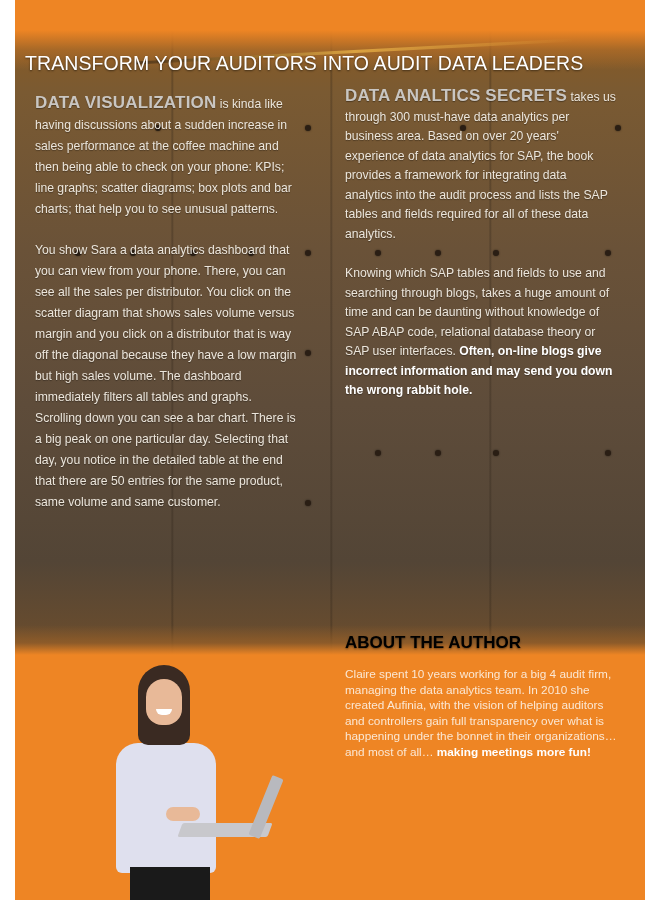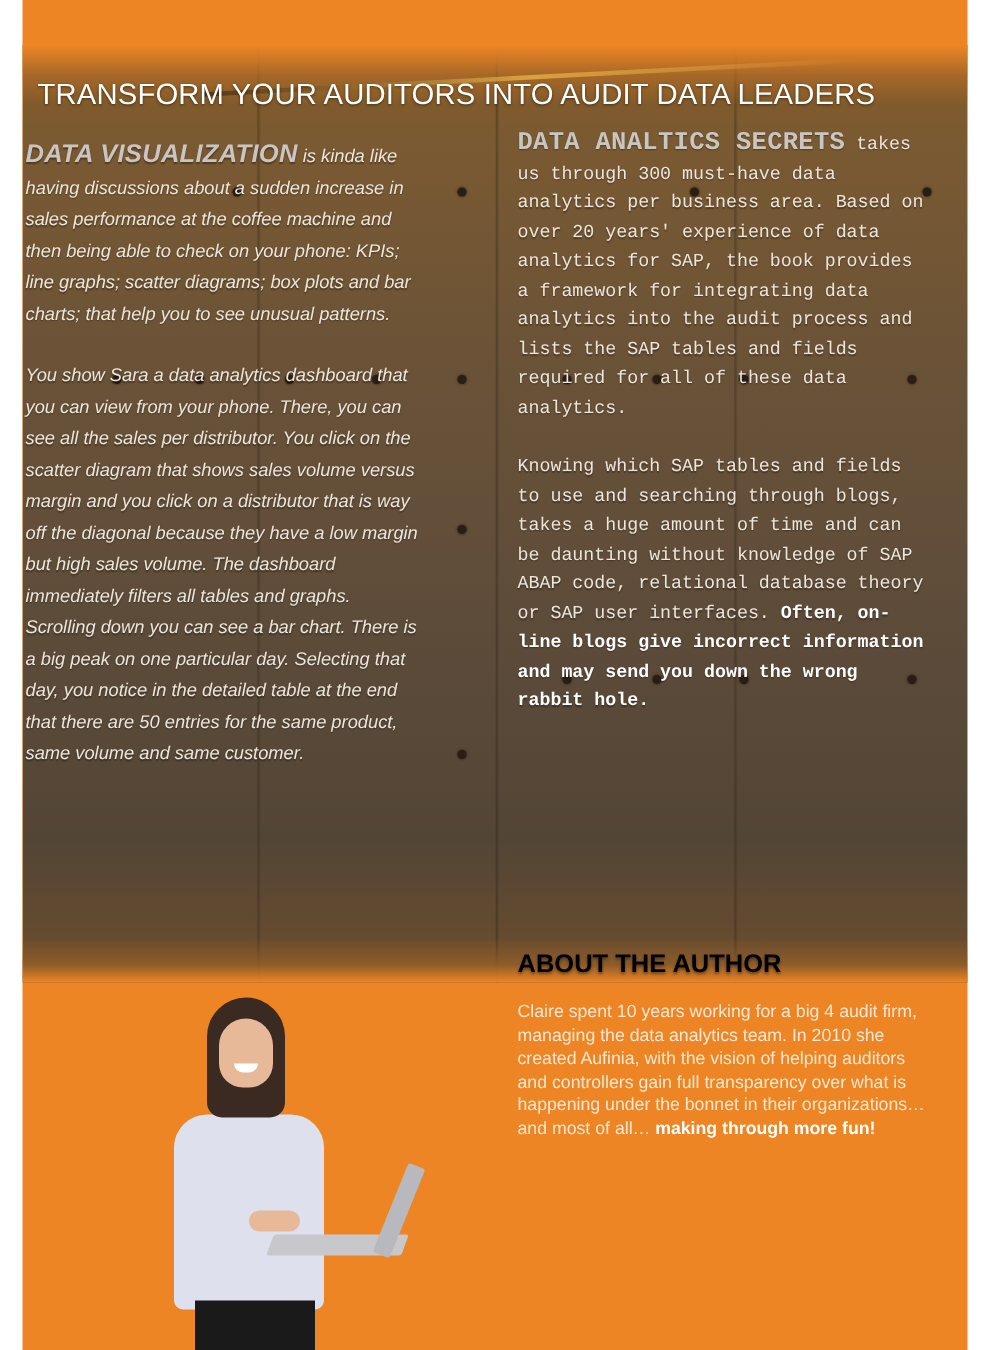--- a/index.html
+++ b/index.html
@@ -19,22 +19,22 @@
   .concrete::after {
     content:""; position:absolute; left:0; bottom:0; right:0; height:30px;
     background: linear-gradient(180deg, rgba(90,70,50,0) 0%, rgba(150,95,40,0.8) 60%, #ee8524 100%);
   }
   .streak { position:absolute; left:120px; top:20px; width:440px; height:3px; background:linear-gradient(90deg, rgba(60,40,20,0.7), rgba(255,200,80,0.6), rgba(255,200,80,0)); transform:rotate(-3deg); }
   .hole { position:absolute; width:6px; height:6px; border-radius:50%; background:#2a1e14; box-shadow:0 0 2px rgba(0,0,0,0.6); }
 
   .headline { position:absolute; left:10px; top:52px; width:620px; color:#ffffff; font-weight:normal; font-size:19.5px; letter-spacing:0.1px; text-shadow:0 1px 2px rgba(0,0,0,0.5); white-space:nowrap; }
 
   .col { position:absolute; color:#ece6dc; font-size:12.2px; line-height:21px; text-shadow:0 1px 1px rgba(0,0,0,0.35); }
-  .col-left { left:2px; top:92px; width:265px;font-style:italic; }
-  .col-right { left:330px; top:86px; width:272px; line-height:19.5px;font-family:Liberation Mono, monospace; }
+  .col-left { left:20px; top:92px; width:265px; }
+  .col-right { left:330px; top:86px; width:272px; line-height:19.5px; }
   .para { margin:0 0 20px 0; }
   .kw { color:#c9c6c2; font-weight:bold; font-size:17px; letter-spacing:0.2px; }
   .strong { font-weight:bold; color:#ffffff; }
 
   .author-title { position:absolute; left:330px; top:633px; color:#000000; font-weight:bold; font-size:17px; text-shadow:0 1px 2px rgba(0,0,0,0.4); }
   .author-bio { position:absolute; left:330px; top:667px; width:275px; color:#fbe7d3; font-size:11.8px; line-height:15.6px; }
 
   
   .person { position:absolute; left:95px; top:665px; width:190px; height:235px; }
   .hair { position:absolute; left:28px; top:0; width:52px; height:80px; background:#3a2a22; border-radius:26px 26px 10px 10px; }
@@ -87,21 +87,21 @@
     <p class="para"><span class="kw">DATA VISUALIZATION</span><span> is kinda like having discussions about a sudden increase in sales performance at the coffee machine and then being able to check on your phone: KPIs; line graphs; scatter diagrams; box plots and bar charts; that help you to see unusual patterns.</span></p>
     <p class="para">You show Sara a data analytics dashboard that you can view from your phone. There, you can see all the sales per distributor. You click on the scatter diagram that shows sales volume versus margin and you click on a distributor that is way off the diagonal because they have a low margin but high sales volume. The dashboard immediately filters all tables and graphs. Scrolling down you can see a bar chart. There is a big peak on one particular day. Selecting that day, you notice in the detailed table at the end that there are 50 entries for the same product, same volume and same customer.</p>
   </div>
 
   <div class="col col-right">
     <p class="para"><span class="kw">DATA ANALTICS SECRETS</span><span> takes us through 300 must-have data analytics per business area. Based on over 20 years' experience of data analytics for SAP, the book provides a framework for integrating data analytics into the audit process and lists the SAP tables and fields required for all of these data analytics.</span></p>
     <p class="para" style="margin-bottom:100px"><span>Knowing which SAP tables and fields to use and searching through blogs, takes a huge amount of time and can be daunting without knowledge of SAP ABAP code, relational database theory or SAP user interfaces. </span><span class="strong">Often, on-line blogs give incorrect information and may send you down the wrong rabbit hole.</span></p>
   </div>
 
   <div class="author-title">ABOUT THE AUTHOR</div>
-  <div class="author-bio"><span>Claire spent 10 years working for a big 4 audit firm, managing the data analytics team. In 2010 she created Aufinia, with the vision of helping auditors and controllers gain full transparency over what is happening under the bonnet in their organizations… and most of all… </span><span class="strong">making through more fun!</span></div>
+  <div class="author-bio"><span>Claire spent 10 years working for a big 4 audit firm, managing the data analytics team. In 2010 she created Aufinia, with the vision of helping auditors and controllers gain full transparency over what is happening under the bonnet in their organizations… and most of all… </span><span class="strong">making meetings more fun!</span></div>
 
   <div class="person">
     <div class="shirt"></div>
     <div class="pants"></div>
     <div class="hair"></div>
     <div class="face"></div>
     <div class="smile"></div>
     <div class="laptop">
       <div class="laptop-base"></div>
       <div class="laptop-screen"></div>

